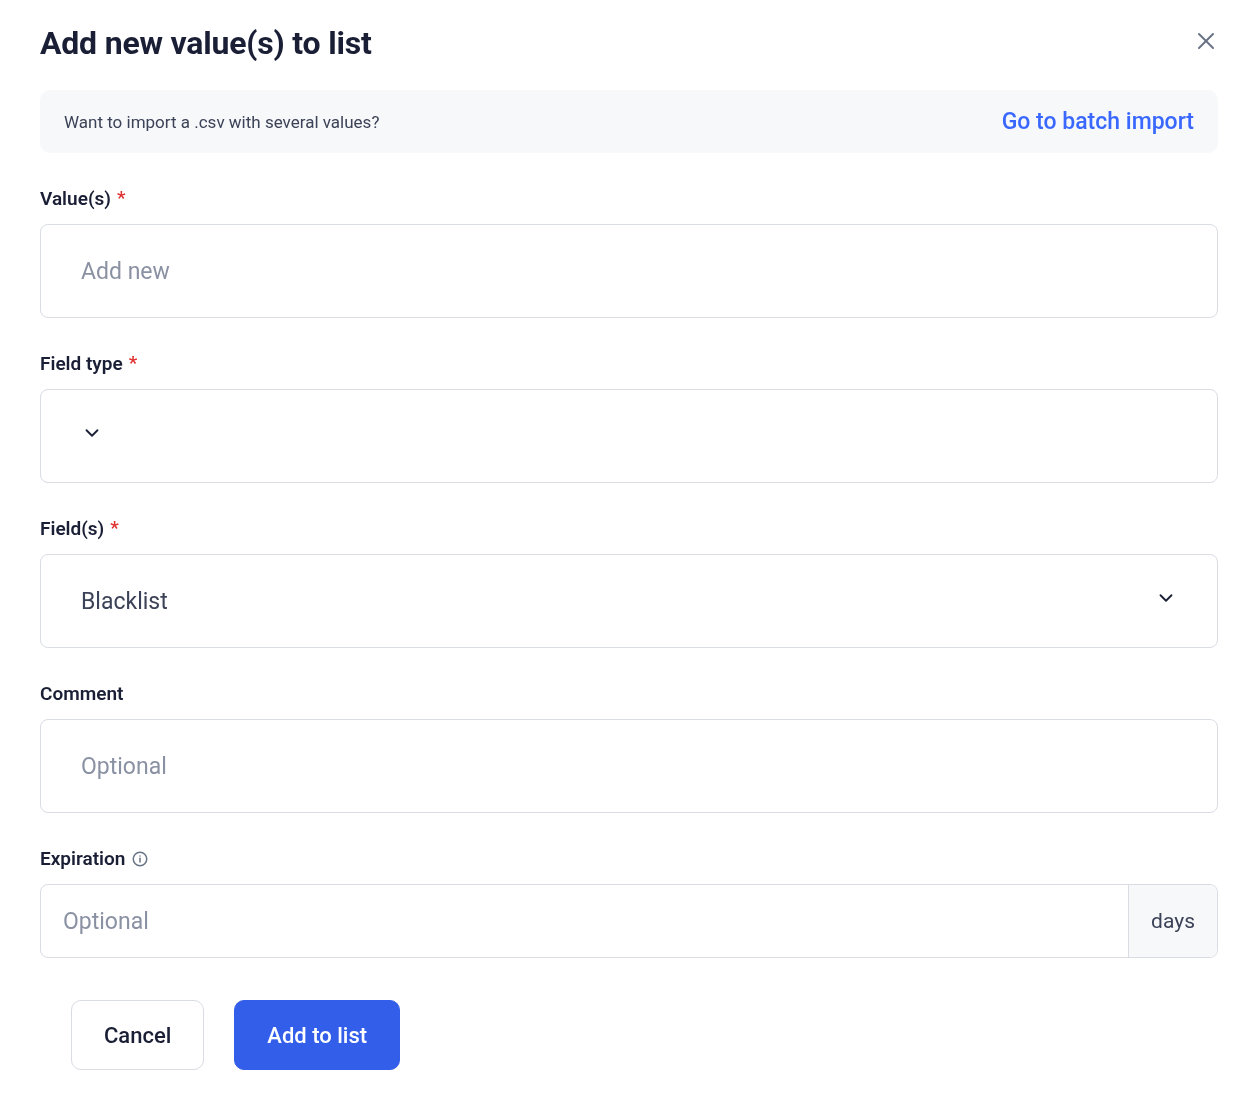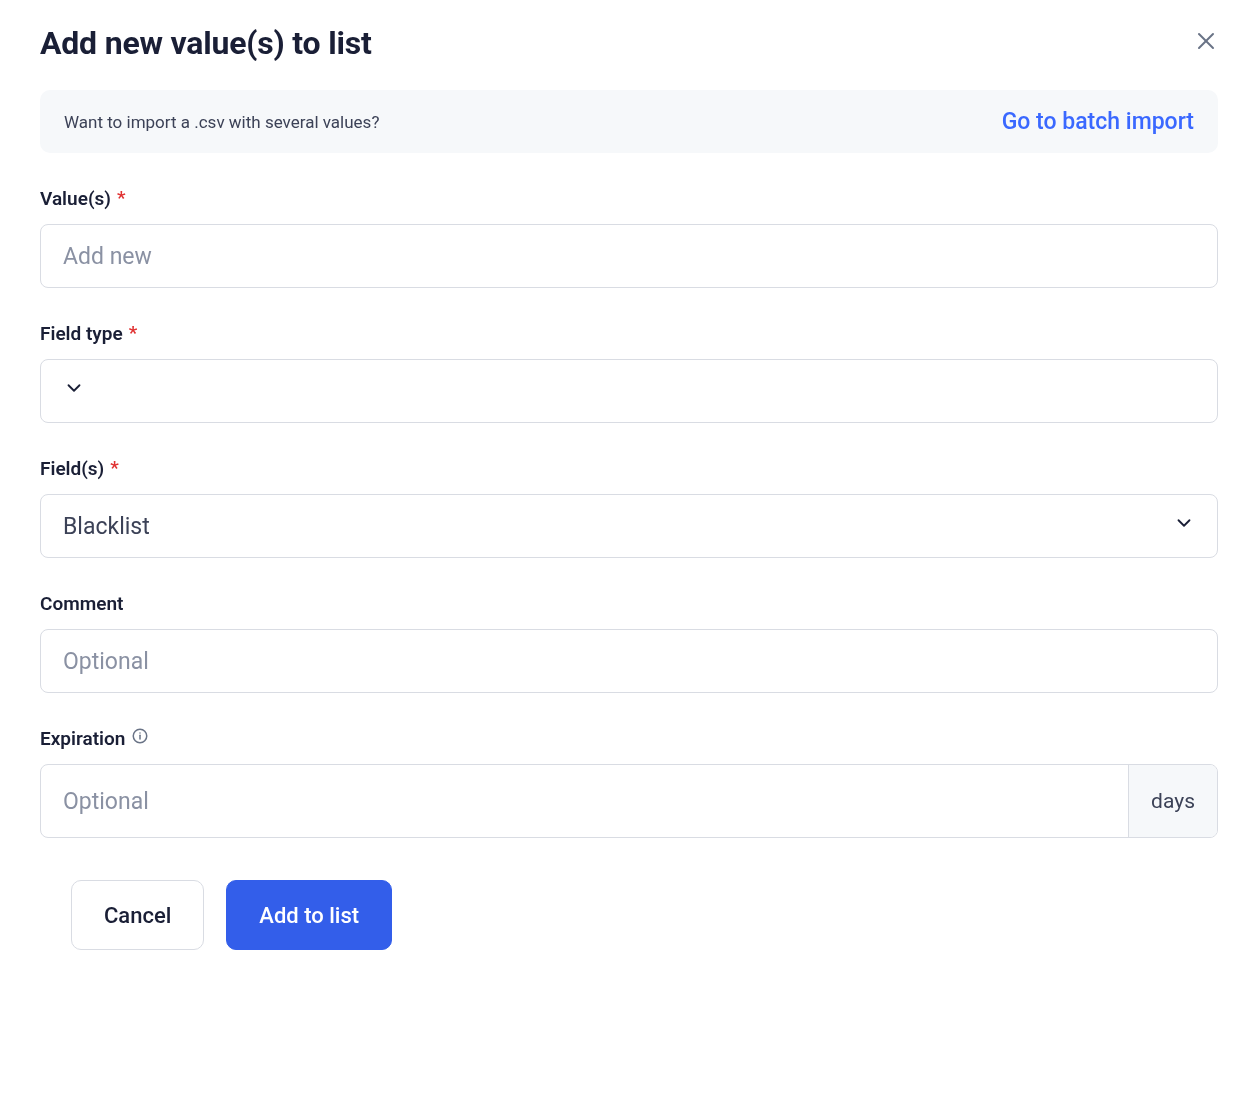--- a/index.html
+++ b/index.html
@@ -64,21 +64,21 @@
       cursor: pointer;
       text-decoration: none;
     }
 
     .field {
       margin-top: 34px;
     }
 
     .label-row {
       display: flex;
-      align-items: flex-start;
+      align-items: center;
       gap: 6px;
       font-size: 19px;
       font-weight: 600;
       color: #1a1f36;
     }
 
     .required {
       color: #e03131;
       font-weight: 600;
       position: relative;
@@ -92,24 +92,24 @@
     }
 
     .input-base {
       margin-top: 14px;
       width: 100%;
       border: 1px solid var(--border);
       border-radius: 8px;
       background: #fff;
       font-size: 23px;
       color: #3c4257;
-      height: 64px;
-      display: flex;
-      align-items: center;
-      padding: 0 22px;
+      height: 94px;
+      display: flex;
+      align-items: center;
+      padding: 0 40px;
     }
 
     .input-base.placeholder-style {
       color: var(--placeholder);
     }
 
     .select-base {
       justify-content: space-between;
     }
 
@@ -180,21 +180,21 @@
       box-shadow: 0 1px 2px rgba(0,0,0,.15);
     }
 
     .toggle-label {
       font-size: 21px;
       color: #3c4257;
     }
 
     .actions {
       display: flex;
-      gap: 22px;
+      gap: 30px;
       padding-left: 31px;
     }
 
     .btn {
       height: 70px;
       padding: 0 32px;
       border-radius: 10px;
       font-size: 22px;
       font-weight: 500;
       display: inline-flex;

